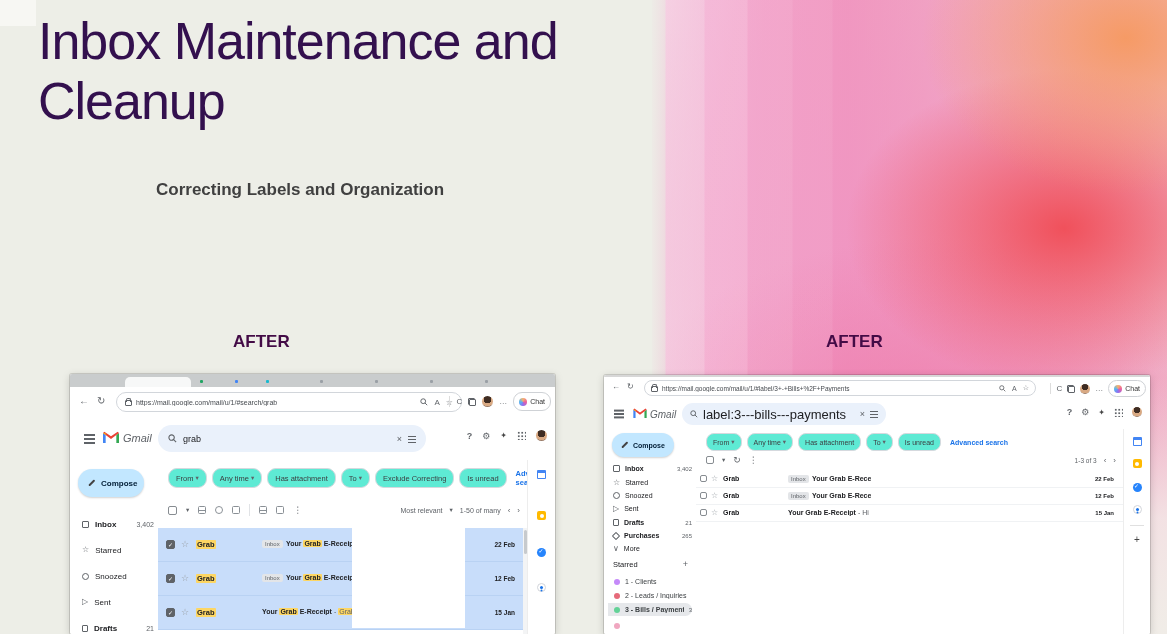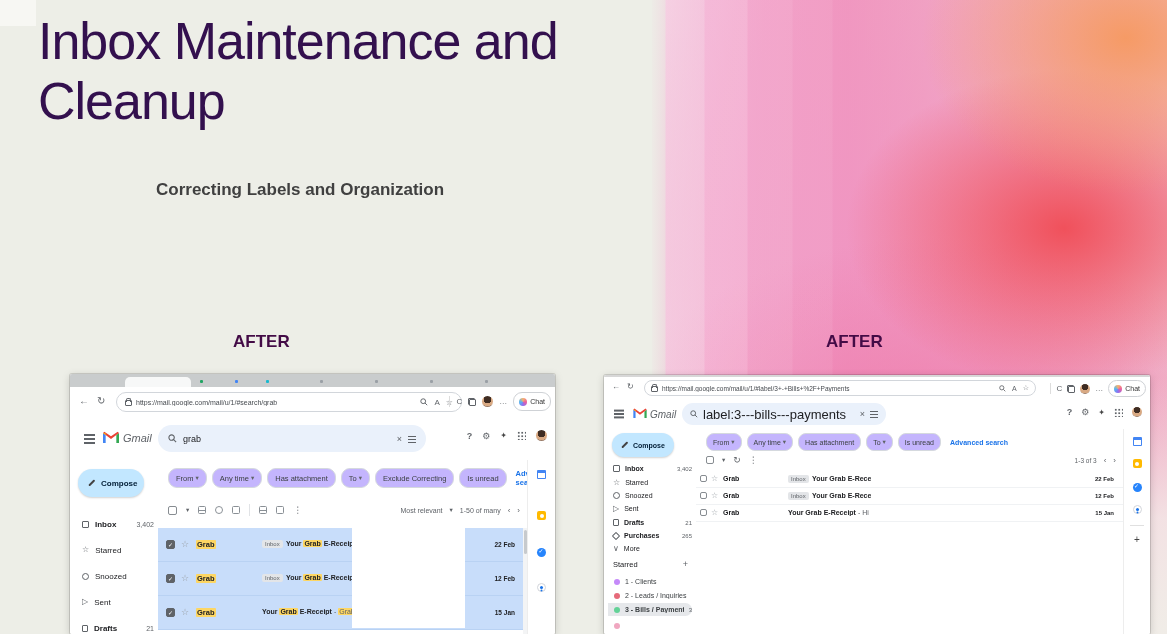--- a/index.html
+++ b/index.html
@@ -112,21 +112,21 @@
   .litem{position:absolute;left:4px;right:4px;height:13px;display:flex;align-items:center;gap:5px;padding-left:6px;border-radius:0 7px 7px 0;box-sizing:border-box;}
   .litem.sel{background:#e6e8eb;}
   .ldot{width:6px;height:6px;border-radius:50%;flex:0 0 auto;}
   .lname{font-size:7px;color:#3c4043;flex:1;white-space:nowrap;overflow:hidden;}
   .lcount{font-size:6px;color:#5f6368;}
   
   .main{position:absolute;top:0;bottom:0;background:#fff;border-radius:8px 0 0 0;}
   .b .main{left:88px;right:27px;} .a .main{left:92px;right:26px;}
   .chips{position:absolute;left:10px;display:flex;gap:5px;align-items:center;}
   .b .chips{top:8px;} .a .chips{top:4px;}
-  .chip{border:1px solid #d5d9de;border-radius:9px;display:flex;align-items:center;color:#3c4043;white-space:nowrap;background:#c4b5fd;}
+  .chip{border:1px solid #d5d9de;border-radius:9px;display:flex;align-items:center;color:#3c4043;white-space:nowrap;background:#5eead4;}
   .b .chip{height:18px;padding:0 7px;font-size:7.5px;} .a .chip{height:16px;padding:0 6px;font-size:7px;border-radius:8px;}
   .chip.dd::after{content:" ▾";font-size:6.5px;color:#5f6368;margin-left:2px;}
   .advlink{color:#1a73e8;font-weight:bold;margin-left:4px;}
   .b .advlink{font-size:7.5px;} .a .advlink{font-size:7px;}
   .toolbar{position:absolute;left:10px;right:8px;display:flex;align-items:center;color:#5f6368;}
   .b .toolbar{top:40px;height:20px;gap:9px;} .a .toolbar{top:24px;height:14px;gap:8px;}
   .cb{width:9px;height:9px;border:1px solid #878c91;border-radius:2px;box-sizing:border-box;background:#fff;flex:0 0 auto;}
   .a .cb{width:8px;height:8px;}
   .cb.checked{background:#5f6368;border-color:#5f6368;display:flex;align-items:center;justify-content:center;}
   .ckm{color:#fff;font-size:6px;line-height:1;}

